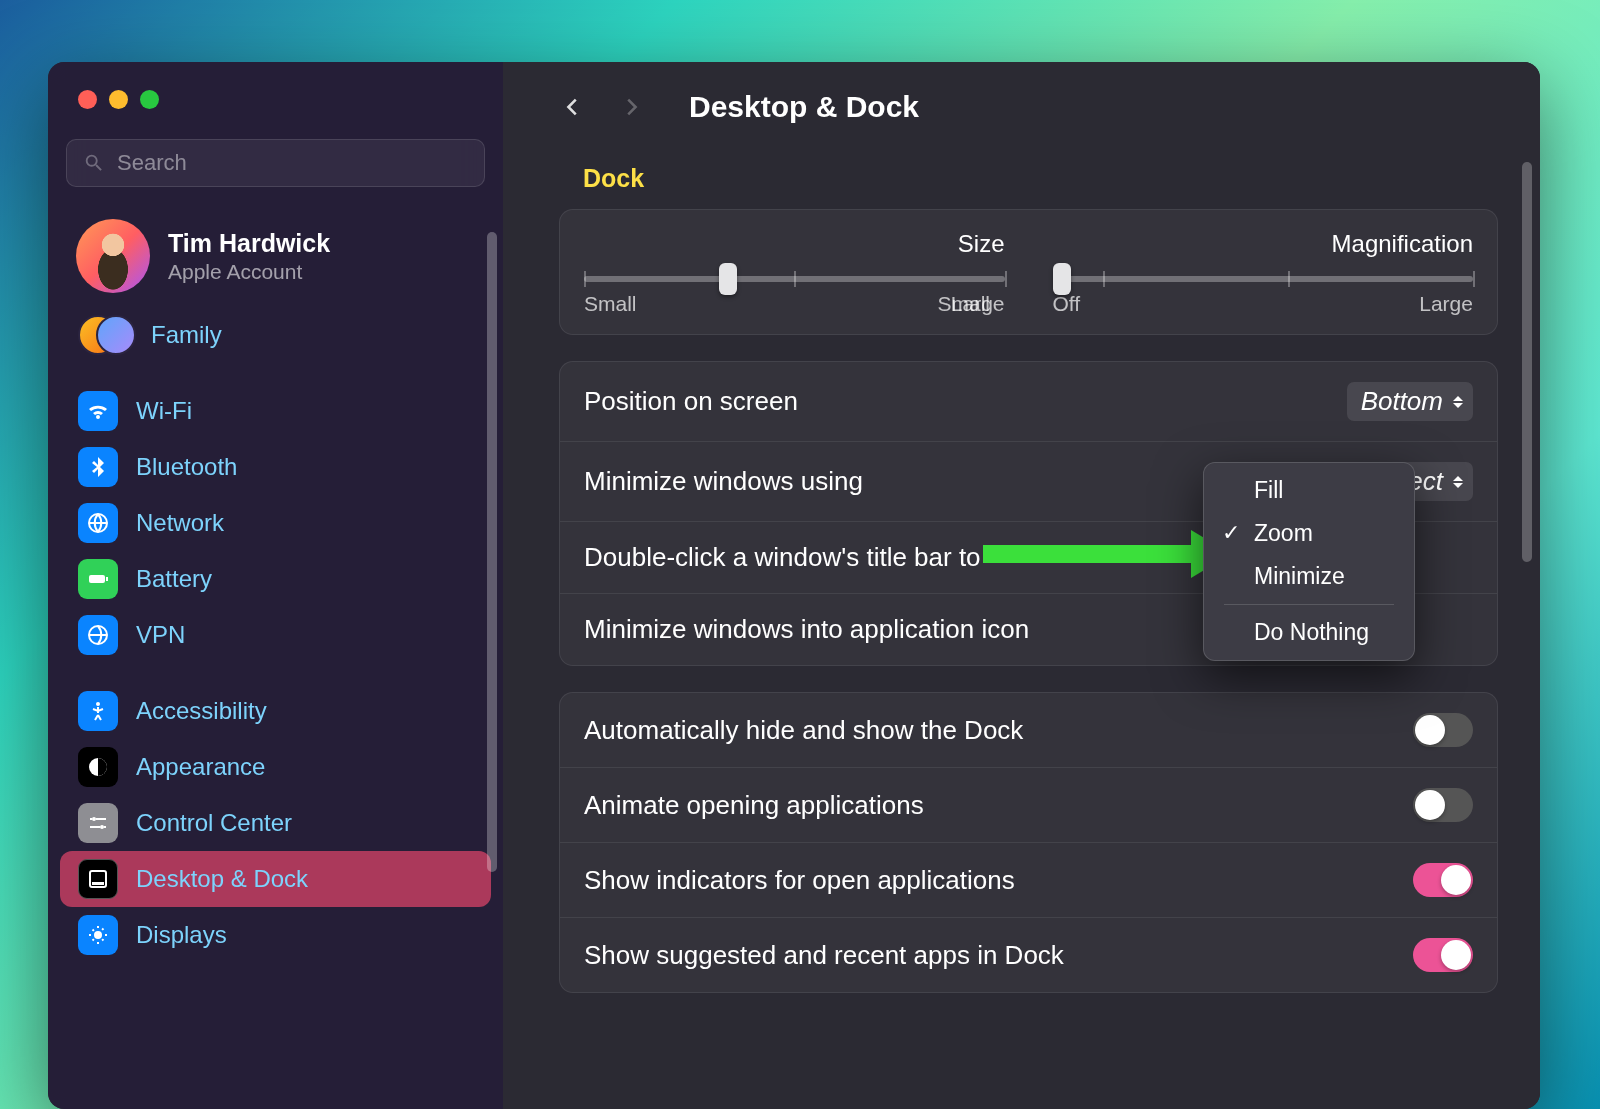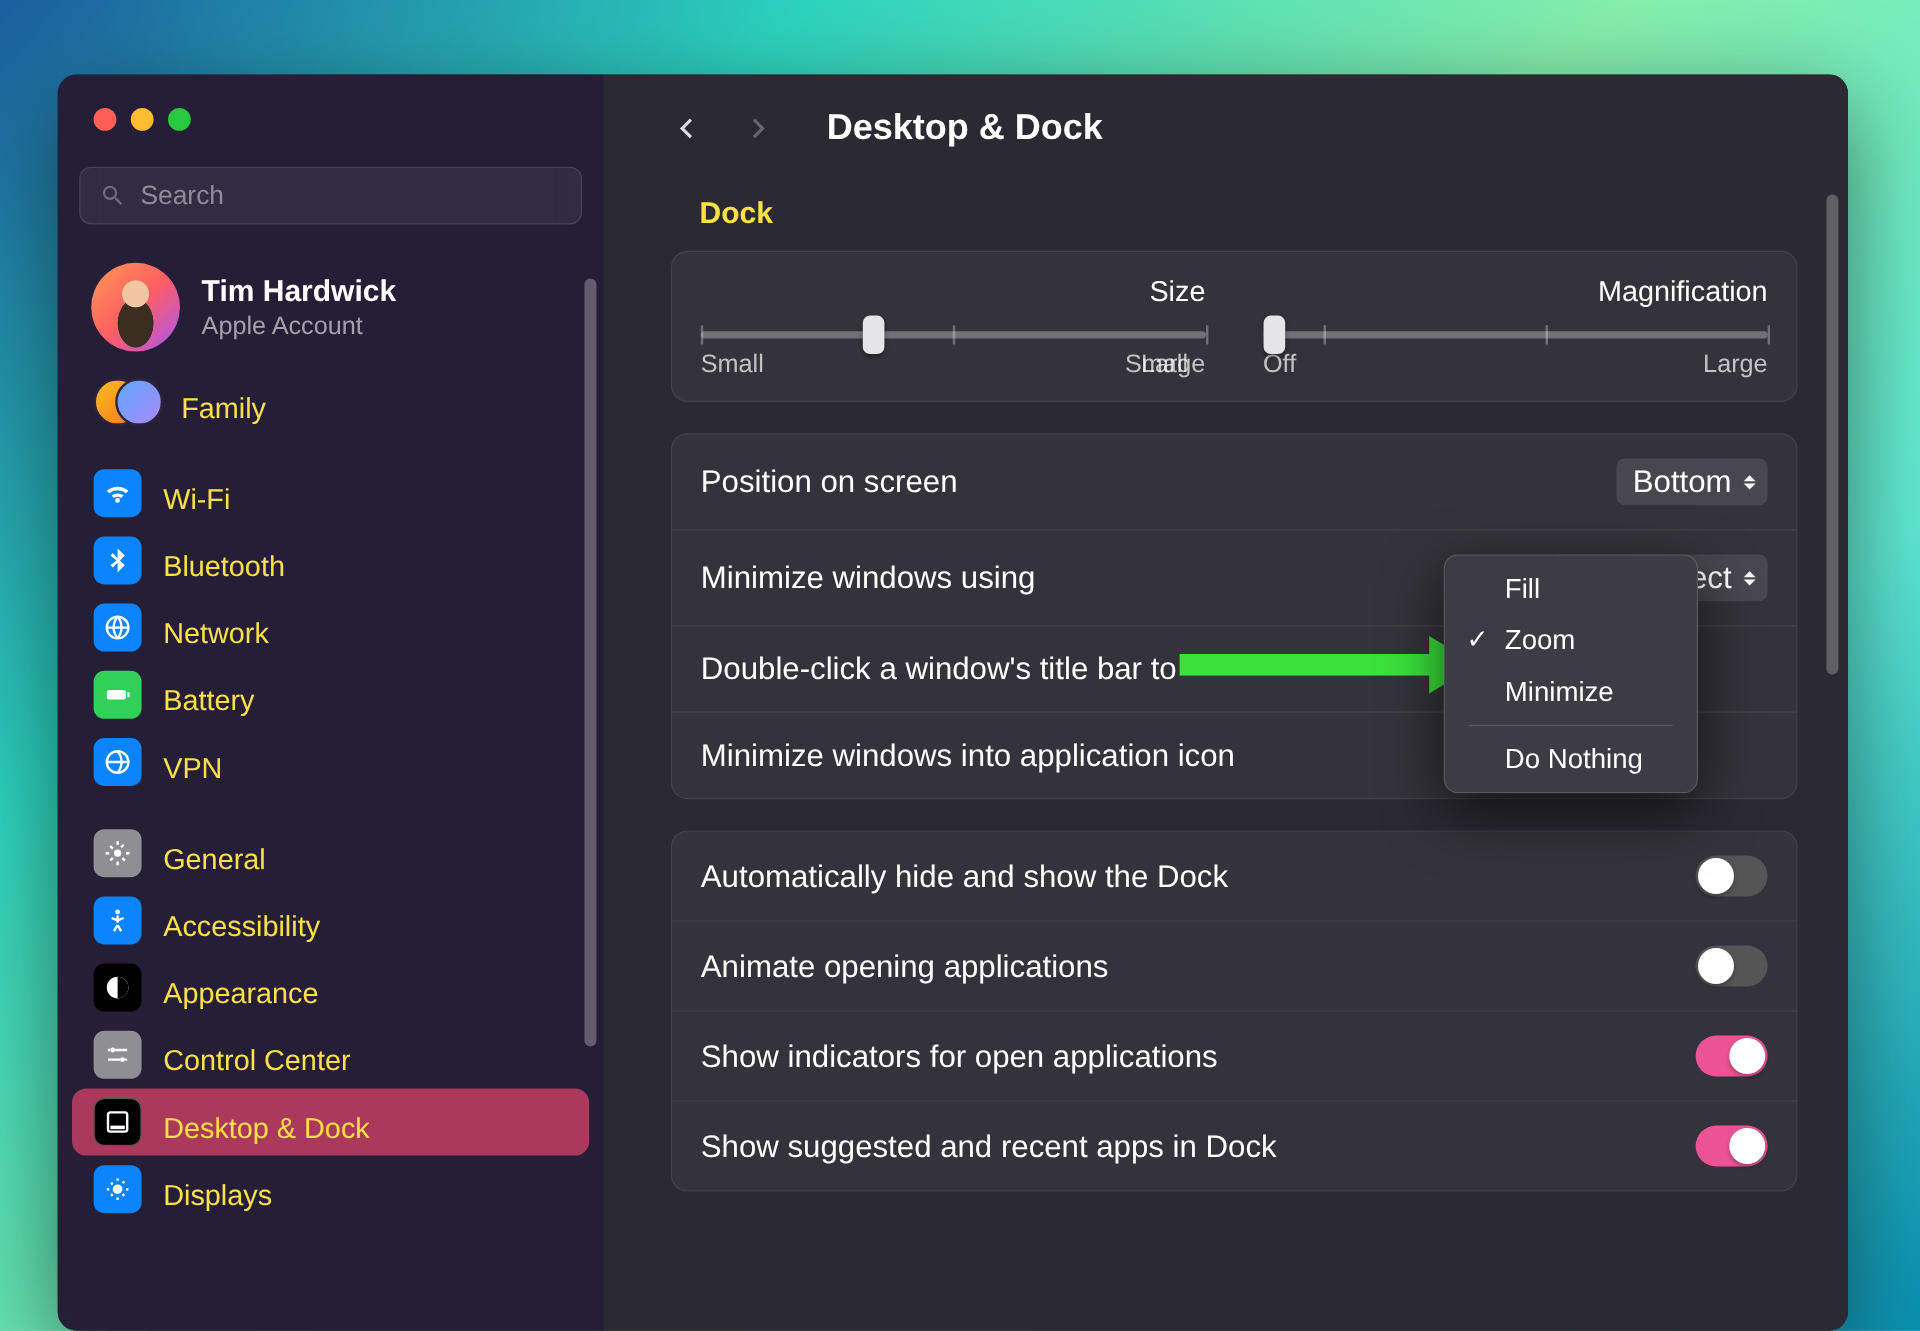--- a/index.html
+++ b/index.html
@@ -19,21 +19,21 @@
 .avatar { width: 74px; height: 74px; border-radius: 50%; background: linear-gradient(135deg,#ff9a56,#ff5e62,#a855f7); position: relative; overflow: hidden; }
 .avatar::after { content:""; position:absolute; inset:0; background: radial-gradient(circle at 50% 35%, #f2c6a0 0%, #f2c6a0 18%, transparent 19%), radial-gradient(ellipse at 50% 68%, #3b2d1f 0%, #3b2d1f 28%, transparent 29%); }
 .acct-name { font-size: 25px; font-weight: 600; color: #fff; margin-bottom: 2px; }
 .acct-sub { font-size: 21px; color: rgba(255,255,255,0.58); }
 .fam-avatar { width: 55px; height: 40px; position: relative; }
 .fam-avatar span { position: absolute; width: 40px; height: 40px; border-radius: 50%; border: 2px solid #2b2440; }
 .fam-avatar span:nth-child(1){ background: linear-gradient(135deg,#fbbf24,#f97316); left:0; }
 .fam-avatar span:nth-child(2){ background: linear-gradient(135deg,#60a5fa,#a78bfa); left:18px; }
 .nav { padding: 0 12px; }
 .nav-section { margin: 20px 0; }
-.nav-item { display: flex; align-items: flex-end; gap: 18px; padding: 8px 18px; border-radius: 12px; cursor: pointer; color: #fde047; font-size: 24px; font-weight: 500; }
+.nav-item { display: flex; align-items: center; gap: 18px; padding: 8px 18px; border-radius: 12px; cursor: pointer; color: #7dd3fc; font-size: 24px; font-weight: 500; }
 .nav-item.selected { background: #ab395b; }
 .nav-icon { width: 40px; height: 40px; border-radius: 9px; display: flex; align-items: center; justify-content: center; flex-shrink: 0; }
 .nav-icon svg { width: 24px; height: 24px; fill: white; }
 .ic-wifi { background:#0a84ff; } .ic-bt { background:#0a84ff; } .ic-net { background:#0a84ff; }
 .ic-bat { background:#30d158; } .ic-vpn { background:#0a84ff; }
 .ic-gen { background:#8e8e93; } .ic-acc { background:#0a84ff; } .ic-app { background:#000; }
 .ic-cc { background:#8e8e93; } .ic-dd { background:#000; border:1.5px solid #555;} .ic-disp { background:#0a84ff; }
 .sidebar-scroll { position: absolute; right: 6px; top: 170px; width: 10px; height: 640px; background: rgba(255,255,255,0.28); border-radius: 5px; }
 .content { flex: 1; background: #2b2a33; position: relative; padding: 0 42px 0 56px; overflow: hidden; }
 .hdr { display: flex; align-items: center; gap: 30px; padding: 28px 0 28px 0; }
@@ -45,21 +45,21 @@
 .panel { background: rgba(255,255,255,0.045); border: 1px solid rgba(255,255,255,0.08); border-radius: 14px; margin-bottom: 26px; }
 .panel-sliders { display: flex; gap: 48px; padding: 20px 24px 18px 24px; }
 .slcol { flex: 1; }
 .sllabel { color: #fff; font-size: 24px; margin-bottom: 14px; text-align: right; }
 .track { height: 6px; background: rgba(255,255,255,0.3); border-radius: 3px; position: relative; margin: 18px 0 10px 0; }
 .track .tick { position:absolute; width:2px; height:16px; background:rgba(255,255,255,0.3); top:-5px; }
 .thumb { position:absolute; width:18px; height:32px; background:#e5e5e7; border-radius:6px; top:-13px; box-shadow:0 2px 4px rgba(0,0,0,0.4); }
 .sub { display:flex; justify-content:space-between; color:rgba(255,255,255,0.7); font-size:21px; margin-top:10px; }
 .row { display:flex; align-items:center; justify-content:space-between; padding: 20px 24px; color:#fff; font-size:26px; border-top:1px solid rgba(255,255,255,0.08); }
 .row:first-child { border-top:none; }
-.dd { display:flex; align-items:center; gap:6px; background:rgba(255,255,255,0.1); padding:4px 6px 4px 14px; border-radius:7px; cursor:pointer; }
+.dd { display:flex; align-items:center; gap:6px; background:rgba(255,255,255,0.1); padding:4px 6px 4px 14px; border-radius:7px; cursor:pointer;font-style:italic; }
 .dd .chev { width:18px; height:22px; display:flex; flex-direction:column; align-items:center; justify-content:center; gap:0; }
 .dd .chev::before, .dd .chev::after { content:""; width:0; height:0; border-left:5px solid transparent; border-right:5px solid transparent; }
 .dd .chev::before { border-bottom:5px solid #fff; margin-bottom:2px; }
 .dd .chev::after { border-top:5px solid #fff; }
 .toggle { width:60px; height:34px; background:#555; border-radius:17px; position:relative; cursor:pointer; }
 .toggle::after { content:""; position:absolute; width:30px; height:30px; background:#fff; border-radius:50%; top:2px; left:2px; box-shadow:0 2px 4px rgba(0,0,0,0.3); transition:left .2s; }
 .toggle.on { background:#ec5396; }
 .toggle.on::after { left:28px; }
 .popup { position:absolute; background:#3d3c45; border:1px solid rgba(255,255,255,0.15); border-radius:12px; box-shadow:0 16px 48px rgba(0,0,0,0.6); padding:6px 0; min-width:212px; z-index:100; }
 .popup-item { padding:8px 22px 8px 50px; font-size:23px; color:#fff; position:relative; cursor:pointer; }
@@ -143,29 +143,20 @@
               <svg viewBox="0 0 24 24">
                 <circle cx="12" cy="12" r="9" fill="none" stroke="white" stroke-width="2"></circle>
                 <path d="M3 12h18M12 3a14 14 0 010 18" fill="none" stroke="white" stroke-width="2"></path>
               </svg>
             </div>
             <span>VPN</span>
           </div>
         </div>
         <div class="nav-section">
           <div class="nav-item">
-            <div class="nav-icon ic-gen">
-              <svg viewBox="0 0 24 24">
-                <circle cx="12" cy="12" r="3"></circle>
-                <path d="M12 2v3m0 14v3m10-10h-3M5 12H2m15.07-7.07l-2.12 2.12M8.05 15.95l-2.12 2.12m0-12.02l2.12 2.12m7.9 7.9l2.12 2.12" stroke="white" stroke-width="2" fill="none"></path>
-              </svg>
-            </div>
-            <span>General</span>
-          </div>
-          <div class="nav-item">
             <div class="nav-icon ic-acc">
               <svg viewBox="0 0 24 24">
                 <circle cx="12" cy="5" r="2"></circle>
                 <path d="M12 8v6m-5-4l5 2 5-2m-5 6l-3 5m3-5l3 5" stroke="white" stroke-width="2" fill="none"></path>
               </svg>
             </div>
             <span>Accessibility</span>
           </div>
           <div class="nav-item">
             <div class="nav-icon ic-app">

